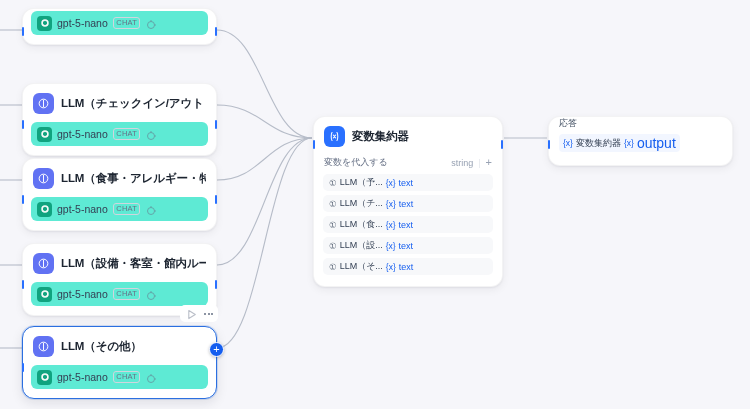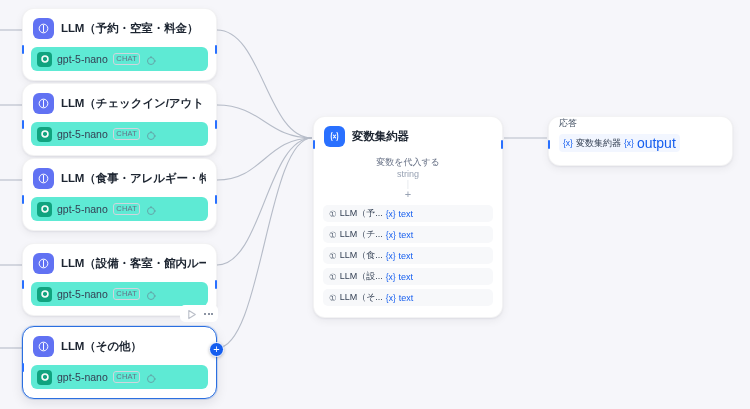--- a/index.html
+++ b/index.html
@@ -123,21 +123,20 @@
   .tb-dots { display: flex; gap: 1.5px; align-items: center; }
   .tb-dots i { width: 2px; height: 2px; border-radius: 50%; background: #667085; display: block; }
 
   
   #node-agg { width: 190px; }
   .agg-body { padding: 1px 9px 11px 9px; }
   .agg-subhead {
     display: flex; align-items: center;
     font-size: 9px; color: #667085;
     padding: 2px 1px 5px 1px;
-    flex-direction: column;
   }
   .agg-subhead .sub-label { flex: 1; }
   .agg-type { color: #98a2b3; font-size: 9px; }
   .agg-sep { color: #e4e7ec; margin: 0 5px; }
   .agg-plus { color: #98a2b3; font-size: 11px; line-height: 1; cursor: pointer; }
 
   .var-row {
     display: flex; align-items: center;
     gap: 3px;
     height: 17px;
@@ -196,29 +195,20 @@
       <path d="M0,265 C8,265 10,265 22,265"></path>
       <path d="M0,348 C8,348 10,348 22,348"></path>
 
       <path d="M504,138 L547,138"></path>
     </g>
   </svg>
 
   <div class="node" id="node-llm-1" style="left:22px; top:8px; width:195px;">
     <div class="port port-in"></div>
     <div class="port port-out"></div>
-    <div class="node-head">
-      <span class="ico ico-llm">
-        <svg width="13" height="13" viewBox="0 0 24 24">
-            <circle cx="12" cy="12" r="8" fill="none" stroke="#fff" stroke-width="1.8"></circle>
-            <line x1="12" y1="5.2" x2="12" y2="18.8" stroke="#fff" stroke-width="1.8"></line>
-          </svg>
-      </span>
-      <span class="node-title">LLM（予約・空室・料金）</span>
-    </div>
     <div class="model-row">
       <span class="model-ico">
         <svg width="10" height="10" viewBox="0 0 24 24">
             <path d="M12 3a9 9 0 1 0 0 18 9 9 0 0 0 0-18zm0 3.4l4.7 2.7v5.4L12 17.2 7.3 14.5V9.1L12 6.4z" fill="#fff" opacity="0.95"></path>
           </svg>
       </span>
       <span class="model-name">gpt-5-nano</span>
       <span class="chat-badge">CHAT</span>
       <span class="mini-ico">
         <svg width="12" height="12" viewBox="0 0 24 24" fill="none" stroke="#667085" stroke-width="2">

